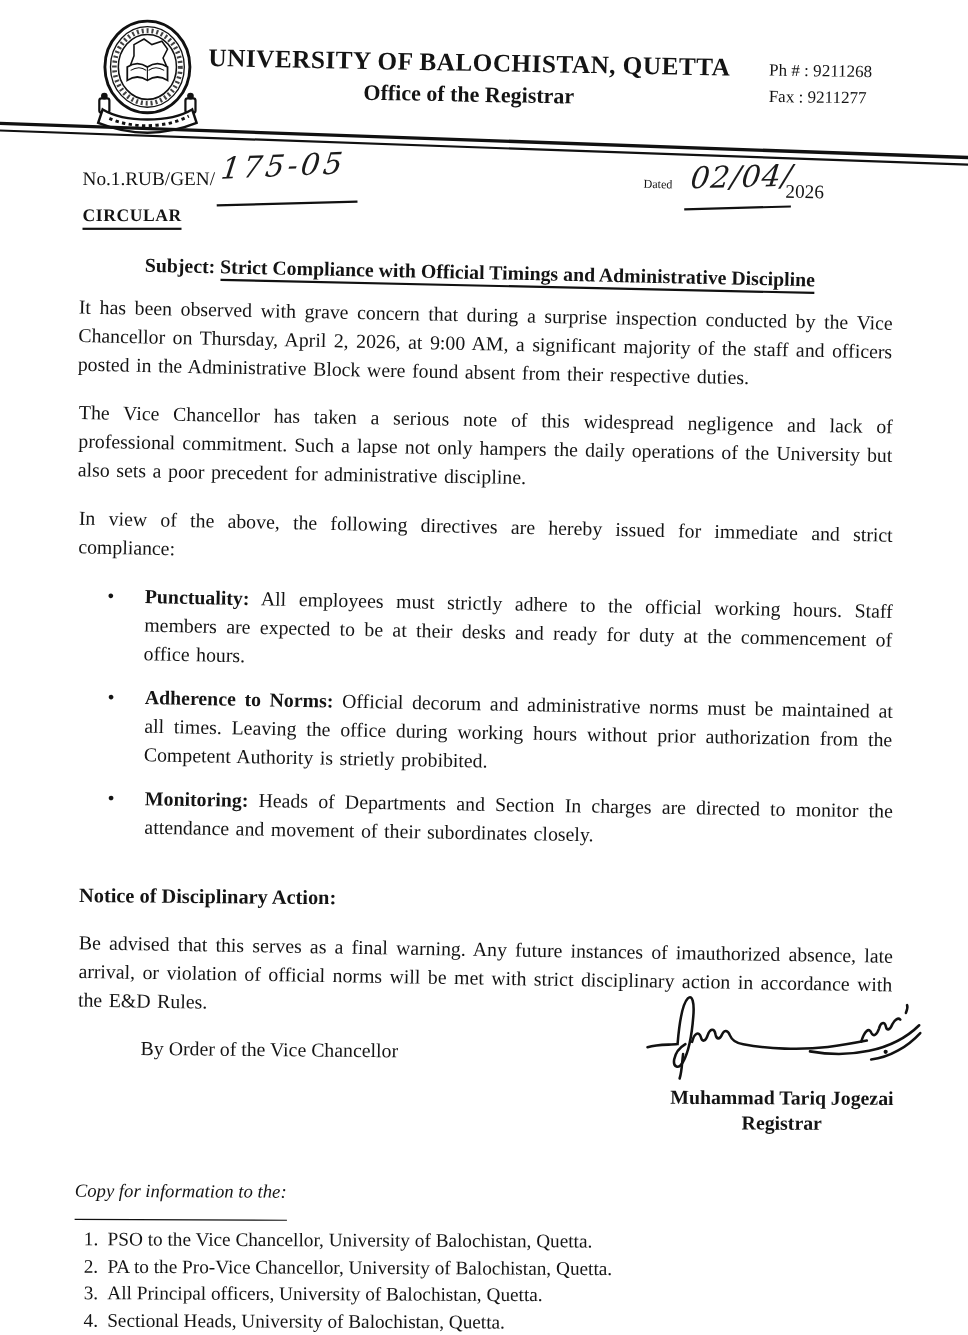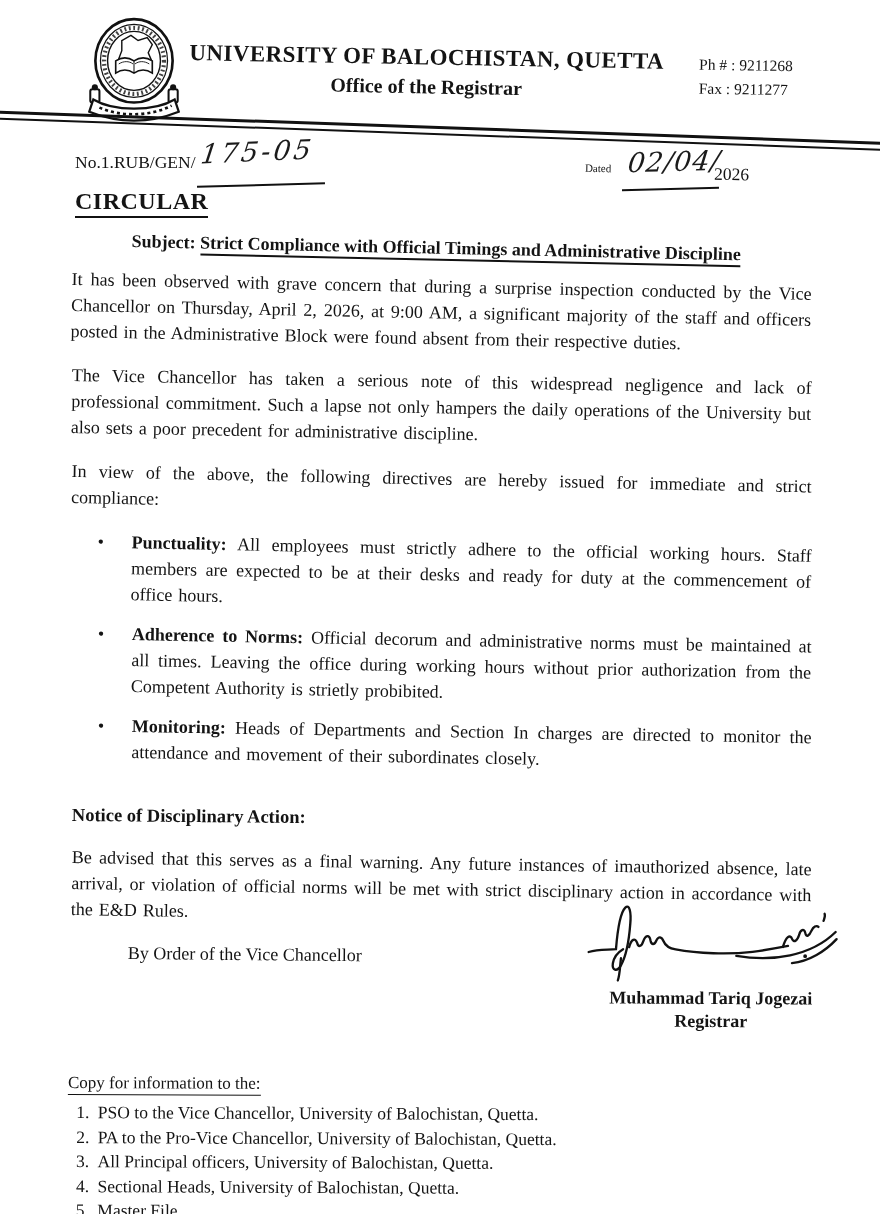--- a/index.html
+++ b/index.html
@@ -26,21 +26,21 @@
   .hw-ref{position:absolute;left:201px;top:136px;font-size:27px;letter-spacing:3px;
     transform:rotate(-2.5deg) skewX(-10deg);}
   .ref-underline{position:absolute;left:197px;top:184px;width:128px;height:2px;
     background:#111;transform:rotate(-1.5deg);}
   .dated-label{position:absolute;left:585px;top:162px;font-size:11px;transform:rotate(1deg);}
   .hw-date{position:absolute;left:628px;top:146px;font-size:27px;letter-spacing:1px;
     transform:rotate(-1.5deg) skewX(-8deg);}
   .date-underline{position:absolute;left:622px;top:188px;width:97px;height:2px;
     background:#111;transform:rotate(-1.5deg);}
   .date-year{position:absolute;left:714px;top:164px;font-size:17.5px;transform:rotate(1deg);}
-  .circular{position:absolute;left:75px;top:188px;font-size:24px;font-weight:bold;
+  .circular{position:absolute;left:75px;top:188px;font-size:16px;font-weight:bold;
     letter-spacing:.5px;border-bottom:2.5px solid #111;padding-bottom:1px;}
   
   .main{position:absolute;left:72px;top:228px;width:740px;font-size:18px;line-height:26px;}
   .subject{margin-left:60px;margin-bottom:12px;font-weight:bold;
     transform:rotate(1.25deg);transform-origin:left top;}
   .subject .u{border-bottom:2.5px solid #111;padding-bottom:1px;}
   .para{text-align:justify;word-spacing:1.5px;transform-origin:left top;}
   .p1{transform:rotate(1.15deg);margin-top:6px;}
   .p2{transform:rotate(1.0deg);margin-top:9px;}
   .p3{transform:rotate(1.2deg);margin-top:9px;}
@@ -56,22 +56,22 @@
   .by-order{margin-top:12px;margin-left:56px;transform:rotate(0.55deg);transform-origin:left top;}
   
   .sig-block{position:absolute;left:566px;top:898px;width:290px;text-align:center;
     transform:rotate(0.3deg);}
   .sig-svg{display:block;margin:0 auto;}
   .sig-name{font-size:18px;font-weight:bold;margin-top:4px;white-space:nowrap;}
   .sig-title{font-size:18px;font-weight:bold;margin-top:2px;}
   
   .footer{position:absolute;left:68px;top:1072px;width:760px;font-size:17.5px;
     transform:rotate(0.25deg);transform-origin:left top;}
-  .copy-head{font-size:17px;display:inline-block;
-    border-bottom:1.5px solid #111;padding-bottom:1px;}
+  .copy-head{font-style:italic;font-size:17px;display:inline-block;
+    border-bottom:1.5px solid #111;padding-bottom:15px;}
   .footer ol{margin:5px 0 0 0;padding-left:26px;}
   .footer li{line-height:24.5px;padding-left:4px;}
 </style>
 </head>
 <body>
 
 <div class="page">
 
   <svg class="crest" viewBox="0 0 120 108">
     <ellipse cx="60" cy="46" rx="38" ry="41" fill="none" stroke="#111" stroke-width="2.6"></ellipse>

